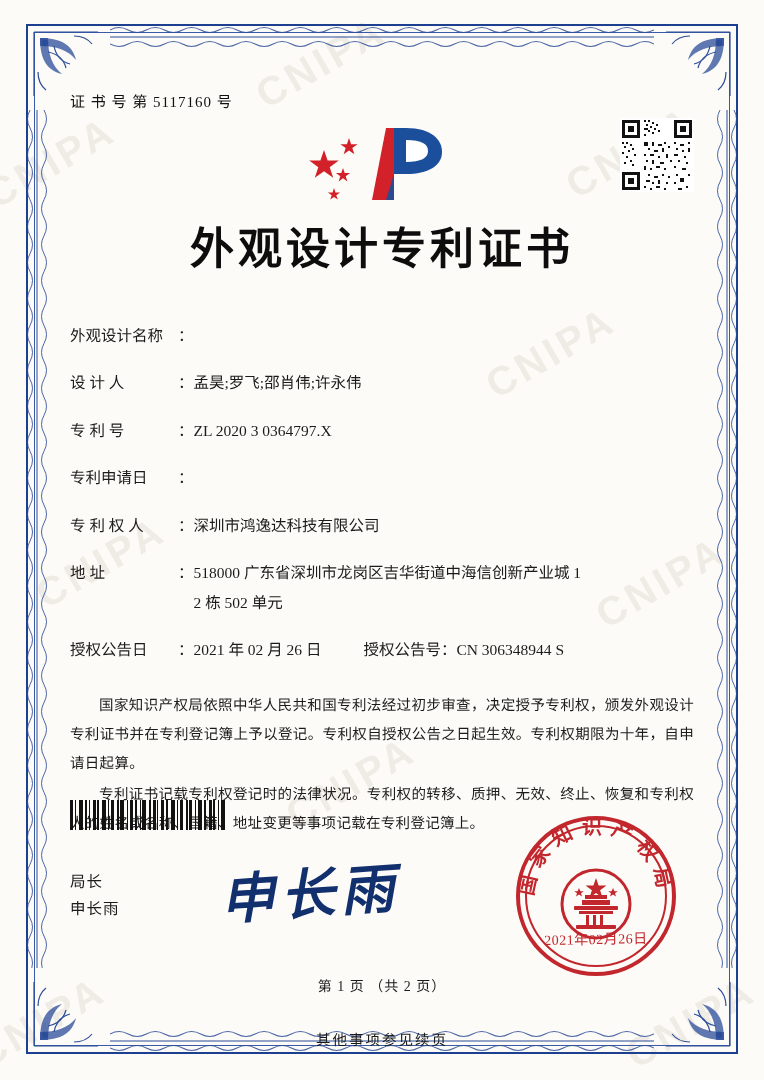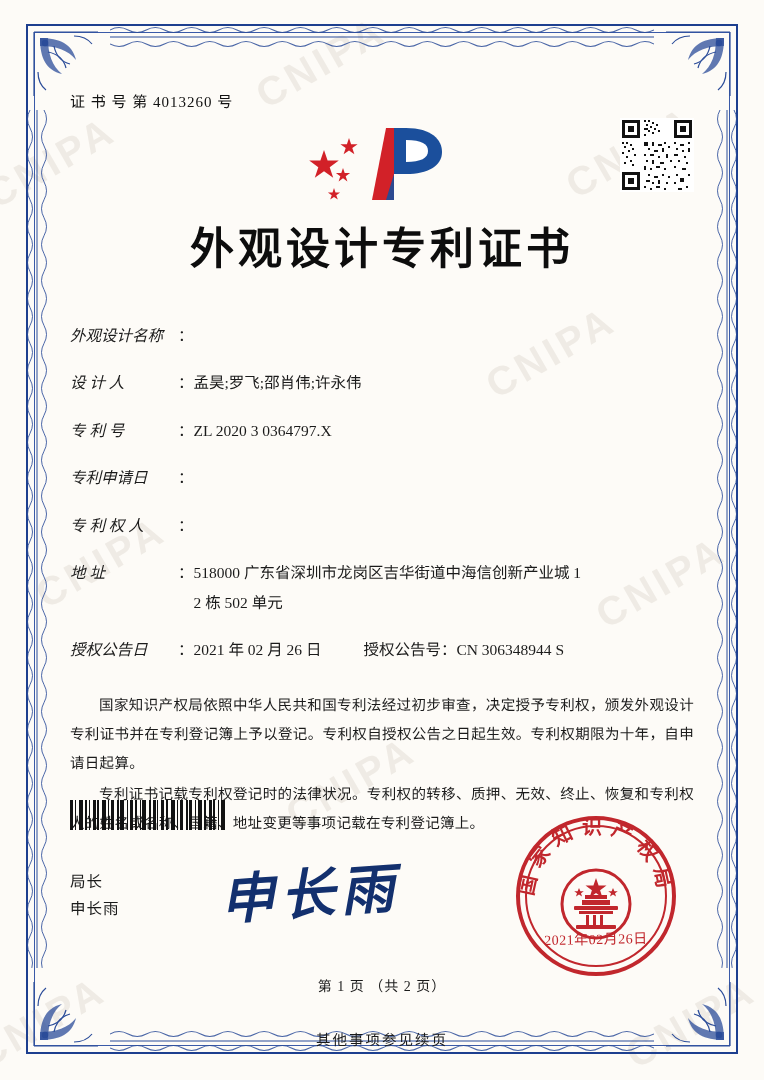--- a/index.html
+++ b/index.html
@@ -129,21 +129,20 @@
   .frow {
     display: flex;
     align-items: flex-start;
     margin-bottom: 18px;
   }
   .flabel {
     flex: 0 0 108px;
     display: flex;
     justify-content: space-between;
     letter-spacing: 0;
-    font-style: italic;
   }
   .fcolon { flex: 0 0 14px; text-align: left; }
   .fvalue { flex: 1; }
   .fvalue .l2 { display: block; }
 
   .frow.dual .fvalue { display: flex; }
   .frow.dual .right-label { margin-left: 42px; }
 
   .body-text {
     margin-top: 26px;
@@ -336,21 +335,21 @@
     <g stroke="#2b4c99" stroke-width="1" fill="none">
       <path d="M13 0 V860"></path>
       <path d="M6 0 q-5 9 0 18 q5 9 0 18 q-5 9 0 18 q5 9 0 18 q-5 9 0 18 q5 9 0 18 q-5 9 0 18 q5 9 0 18 q-5 9 0 18 q5 9 0 18 q-5 9 0 18 q5 9 0 18 q-5 9 0 18 q5 9 0 18 q-5 9 0 18 q5 9 0 18 q-5 9 0 18 q5 9 0 18 q-5 9 0 18 q5 9 0 18 q-5 9 0 18 q5 9 0 18 q-5 9 0 18 q5 9 0 18 q-5 9 0 18 q5 9 0 18 q-5 9 0 18 q5 9 0 18 q-5 9 0 18 q5 9 0 18 q-5 9 0 18 q5 9 0 18 q-5 9 0 18 q5 9 0 18 q-5 9 0 18 q5 9 0 18 q-5 9 0 18 q5 9 0 18 q-5 9 0 18 q5 9 0 18 q-5 9 0 18 q5 9 0 18 q-5 9 0 18 q5 9 0 18 q-5 9 0 18 q5 9 0 18 q-5 9 0 18 q5 9 0 18" opacity="0.85"></path>
       <path d="M20 0 q5 9 0 18 q-5 9 0 18 q5 9 0 18 q-5 9 0 18 q5 9 0 18 q-5 9 0 18 q5 9 0 18 q-5 9 0 18 q5 9 0 18 q-5 9 0 18 q5 9 0 18 q-5 9 0 18 q5 9 0 18 q-5 9 0 18 q5 9 0 18 q-5 9 0 18 q5 9 0 18 q-5 9 0 18 q5 9 0 18 q-5 9 0 18 q5 9 0 18 q-5 9 0 18 q5 9 0 18 q-5 9 0 18 q5 9 0 18 q-5 9 0 18 q5 9 0 18 q-5 9 0 18 q5 9 0 18 q-5 9 0 18 q5 9 0 18 q-5 9 0 18 q5 9 0 18 q-5 9 0 18 q5 9 0 18 q-5 9 0 18 q5 9 0 18 q-5 9 0 18 q5 9 0 18 q-5 9 0 18 q5 9 0 18 q-5 9 0 18 q5 9 0 18 q-5 9 0 18 q5 9 0 18 q-5 9 0 18 q5 9 0 18 q-5 9 0 18" opacity="0.85"></path>
     </g>
   </svg>
 </div>
 
 <div class="content">
 
-  <div class="cert-no">证 书 号 第 4013260 号</div>
+  <div class="cert-no">证 书 号 第 5117160 号</div>
 
   <div class="emblem-wrap">
     <svg width="176" height="86" viewBox="0 0 176 86">
 
       <g fill="#d22128">
         <polygon points="30,30 33.6,40.6 44.8,40.6 35.7,47.2 39.2,57.8 30,51.3 20.8,57.8 24.3,47.2 15.2,40.6 26.4,40.6"></polygon>
         <polygon points="55,18 57.1,24.2 63.6,24.2 58.3,28 60.4,34.2 55,30.4 49.6,34.2 51.7,28 46.4,24.2 52.9,24.2"></polygon>
         <polygon points="49,48 50.7,53.1 56.1,53.1 51.7,56.3 53.4,61.4 49,58.2 44.6,61.4 46.3,56.3 41.9,53.1 47.3,53.1"></polygon>
         <polygon points="40,68 41.5,72.4 46.1,72.4 42.3,75.2 43.8,79.6 40,76.9 36.2,79.6 37.7,75.2 33.9,72.4 38.5,72.4"></polygon>
       </g>
@@ -475,20 +474,21 @@
     </div>
 
     <div class="frow">
       <div class="flabel">专利申请日</div>
       <div class="fcolon">：</div>
     </div>
 
     <div class="frow">
       <div class="flabel">专  利  权  人</div>
       <div class="fcolon">：</div>
+      <div class="fvalue">深圳市鸿逸达科技有限公司</div>
     </div>
 
     <div class="frow">
       <div class="flabel">地          址</div>
       <div class="fcolon">：</div>
       <div class="fvalue">
         <span>518000 广东省深圳市龙岗区吉华街道中海信创新产业城 1</span>
         <span class="l2">2 栋 502 单元</span>
       </div>
     </div>

